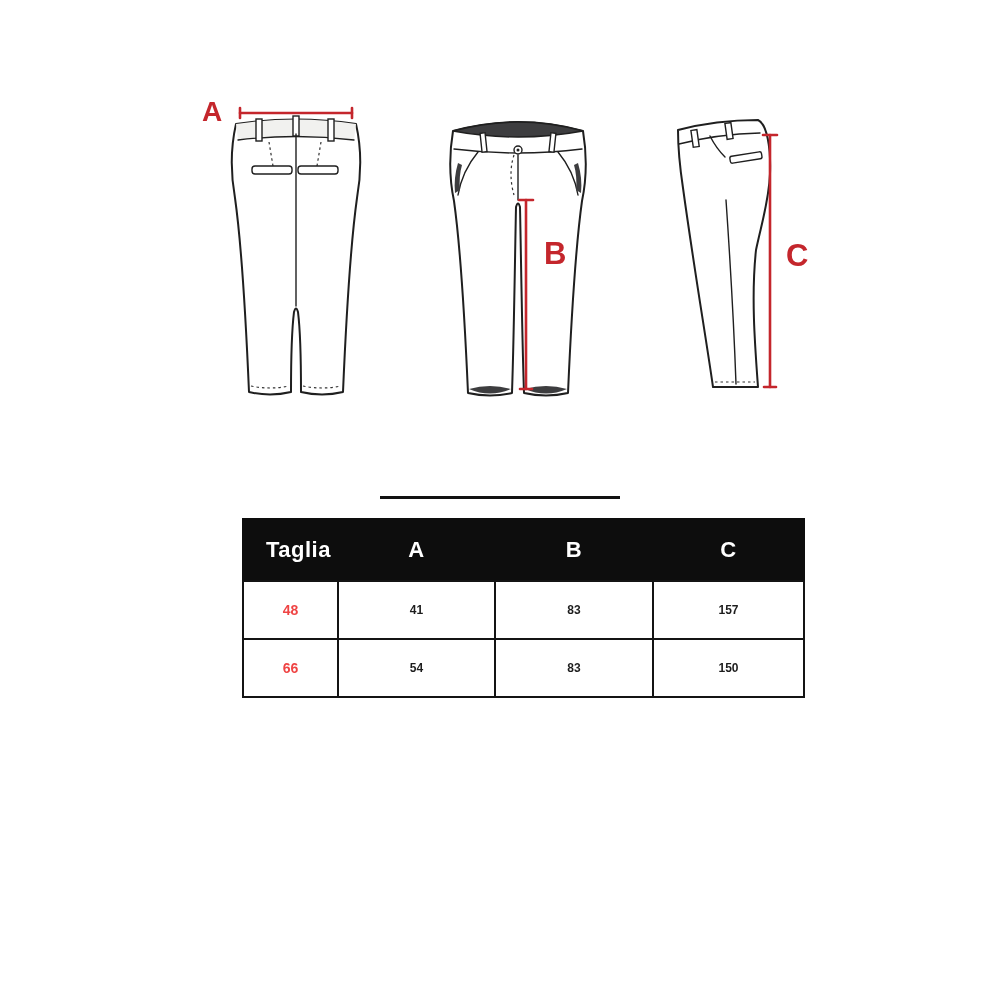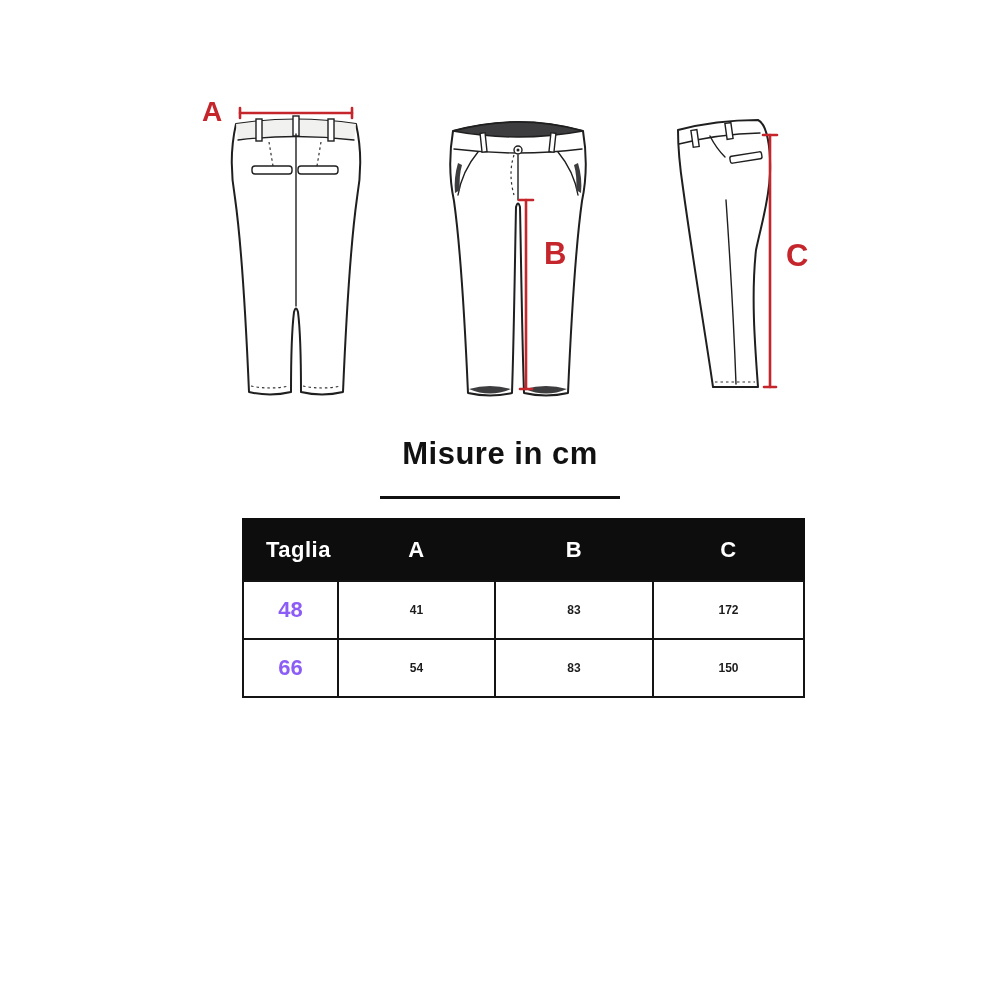--- a/index.html
+++ b/index.html
@@ -35,21 +35,21 @@
     border:2px solid #141414;text-align:center;vertical-align:middle;padding:0;
   }
   table.size-table thead tr{height:62px;}
   table.size-table tbody tr{height:58px;}
   table.size-table thead th{
     background:#0d0d0d;color:#ffffff;font-size:22px;font-weight:bold;
     border-color:#0d0d0d;border-bottom-color:#141414;letter-spacing:0.5px;margin-left:12px;
   }
   table.size-table thead th.taglia{text-align:left;padding-left:22px;}
   table.size-table td{background:#ffffff;color:#1d1d1d;font-weight:bold;font-size:12px;}
-  table.size-table td.size-col{font-size:22px;color:#8b5cf6;}
+  table.size-table td.size-col{font-size:14px;color:#ef4444;}
   svg .ink{stroke:#1f1f1f;fill:none;stroke-width:2;stroke-linecap:round;stroke-linejoin:round;}
   svg .thin{stroke:#1f1f1f;fill:none;stroke-width:1.4;stroke-linecap:round;}
   svg .dash{stroke:#333333;fill:none;stroke-width:1.2;stroke-dasharray:2.5,3;}
   svg .fillw{fill:#ffffff;}
   svg .dark{fill:#3d3d3f;}
   svg .red{stroke:#c4262c;fill:none;stroke-width:2.6;stroke-linecap:round;}
 </style>
 </head>
 <body>
 
@@ -186,21 +186,20 @@
 
       <g>
         <path class="red" d="M102,27 L102,279"></path>
         <path class="red" d="M95,27 L109,27"></path>
         <path class="red" d="M96,279 L108,279"></path>
       </g>
     </svg>
   </div>
   <span class="measure-label label-c">C</span>
 
-  <div class="chart-title">Misure in cm</div>
   <div class="title-underline"></div>
 
   <table class="size-table">
     <colgroup>
         <col class="c0">
         <col class="c1">
         <col class="c2">
         <col class="c3">
       </colgroup>
     <thead>
@@ -209,21 +208,21 @@
         <th>A</th>
         <th>B</th>
         <th>C</th>
       </tr>
     </thead>
     <tbody>
       <tr>
         <td class="size-col">48</td>
         <td>41</td>
         <td>83</td>
-        <td>172</td>
+        <td>157</td>
       </tr>
       <tr>
         <td class="size-col">66</td>
         <td>54</td>
         <td>83</td>
         <td>150</td>
       </tr>
     </tbody>
   </table>
 

